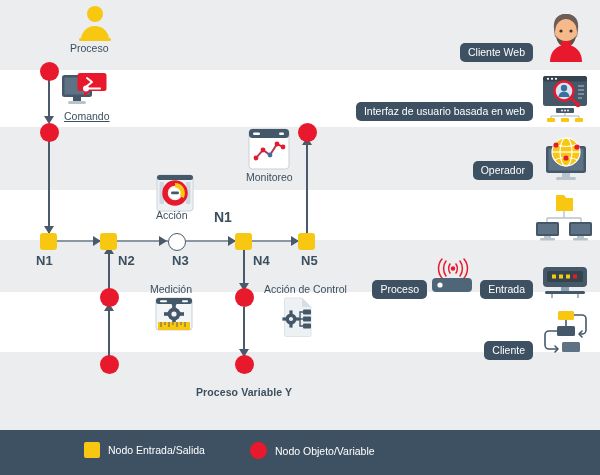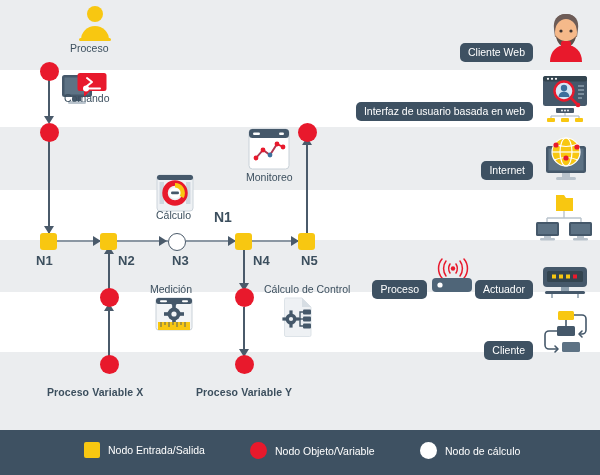--- a/index.html
+++ b/index.html
@@ -338,44 +338,39 @@
 
   <div class="node-label" style="left:36px;top:253px;">N1</div>
   <div class="node-label" style="left:118px;top:253px;">N2</div>
   <div class="node-label" style="left:172px;top:253px;">N3</div>
   <div class="node-label" style="left:253px;top:253px;">N4</div>
   <div class="node-label" style="left:301px;top:253px;">N5</div>
 
   <div class="big-label" style="left:214px;top:209px;">N1</div>
 
   <div class="cap" style="left:70px;top:42px;">Proceso</div>
-  <div class="cap" style="left:64px;top:92px;">Comando</div>
+  <div class="cap" style="left:64px;top:110px;text-decoration:underline;">Comando</div>
   <div class="cap" style="left:246px;top:171px;">Monitoreo</div>
-  <div class="cap" style="left:156px;top:209px;">Cálculo</div>
+  <div class="cap" style="left:156px;top:209px;">Acción</div>
   <div class="cap" style="left:150px;top:283px;">Medición</div>
-  <div class="cap" style="left:264px;top:283px;">Cálculo de Control</div>
-
-  <div class="pv-label" style="left:47px;top:386px;">Proceso Variable X</div>
+  <div class="cap" style="left:264px;top:283px;">Acción de Control</div>
+
   <div class="pv-label" style="left:196px;top:386px;text-align:center;">Proceso Variable Y</div>
 
   <div class="badge" style="right:67px;top:102px;">Interfaz de usuario basada en web</div>
   <div class="badge" style="right:67px;top:43px;">Cliente Web</div>
-  <div class="badge" style="right:67px;top:161px;">Internet</div>
+  <div class="badge" style="right:67px;top:161px;">Operador</div>
   <div class="badge" style="right:173px;top:280px;">Proceso</div>
-  <div class="badge" style="right:67px;top:280px;">Actuador</div>
+  <div class="badge" style="right:67px;top:280px;">Entrada</div>
   <div class="badge" style="right:67px;top:341px;">Cliente</div>
 
   <div id="legend">
     <div class="lg-item" style="left:84px;">
       <span class="lg-sq"></span>
       <span class="lg-tx">Nodo Entrada/Salida</span>
     </div>
     <div class="lg-item" style="left:250px;">
       <span class="lg-ci"></span>
       <span class="lg-tx">Nodo Objeto/Variable</span>
     </div>
-    <div class="lg-item" style="left:420px;">
-      <span class="lg-cw"></span>
-      <span class="lg-tx">Nodo de cálculo</span>
-    </div>
   </div>
 
 </div>
 
 </body></html>

